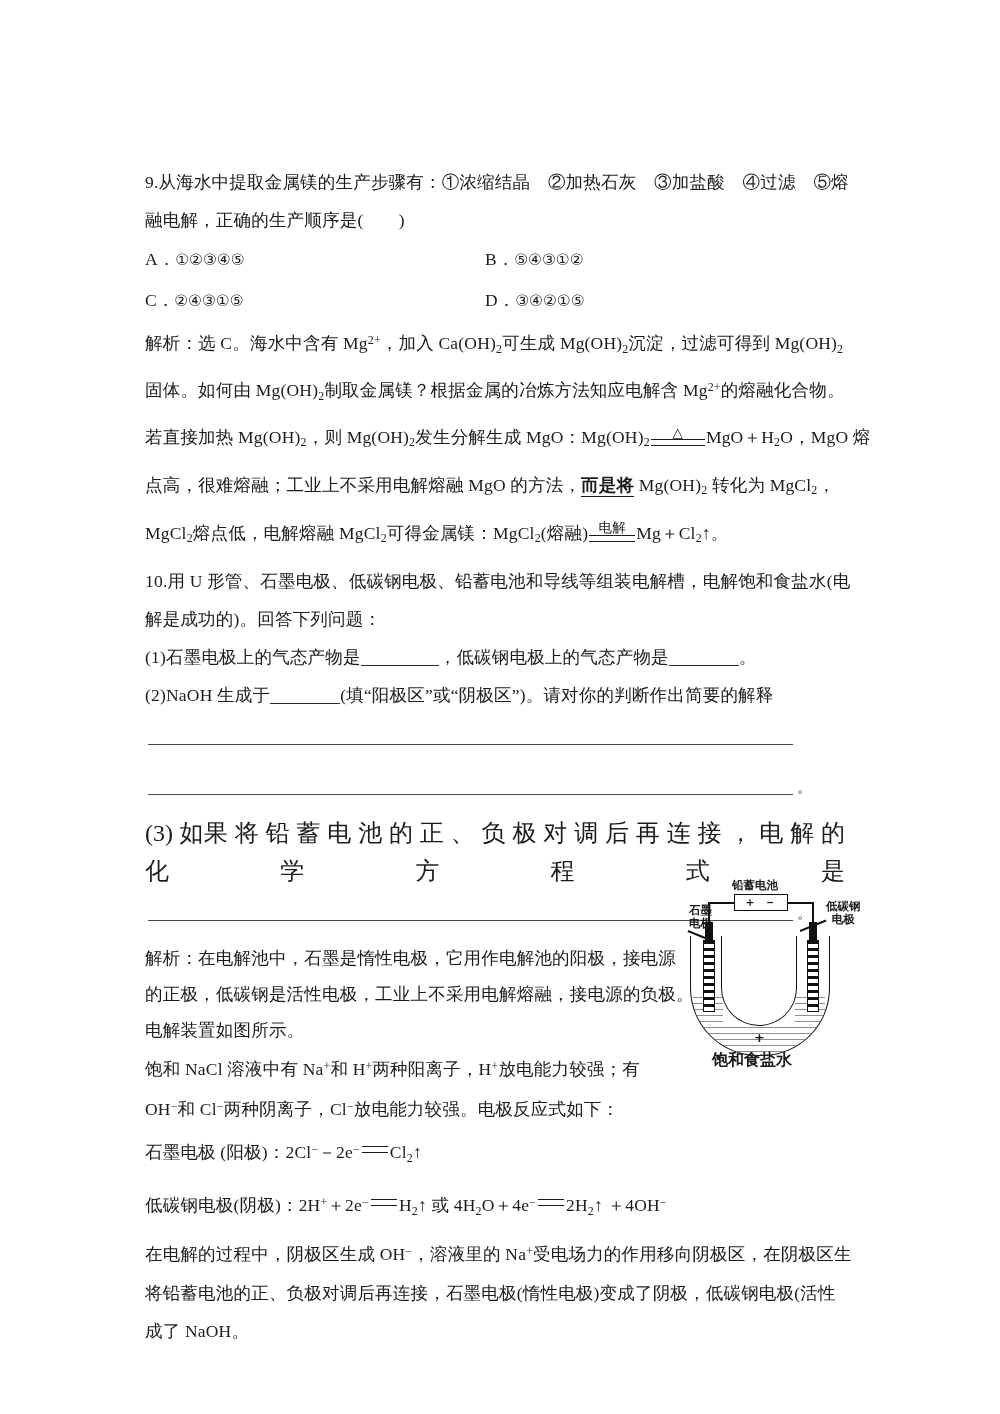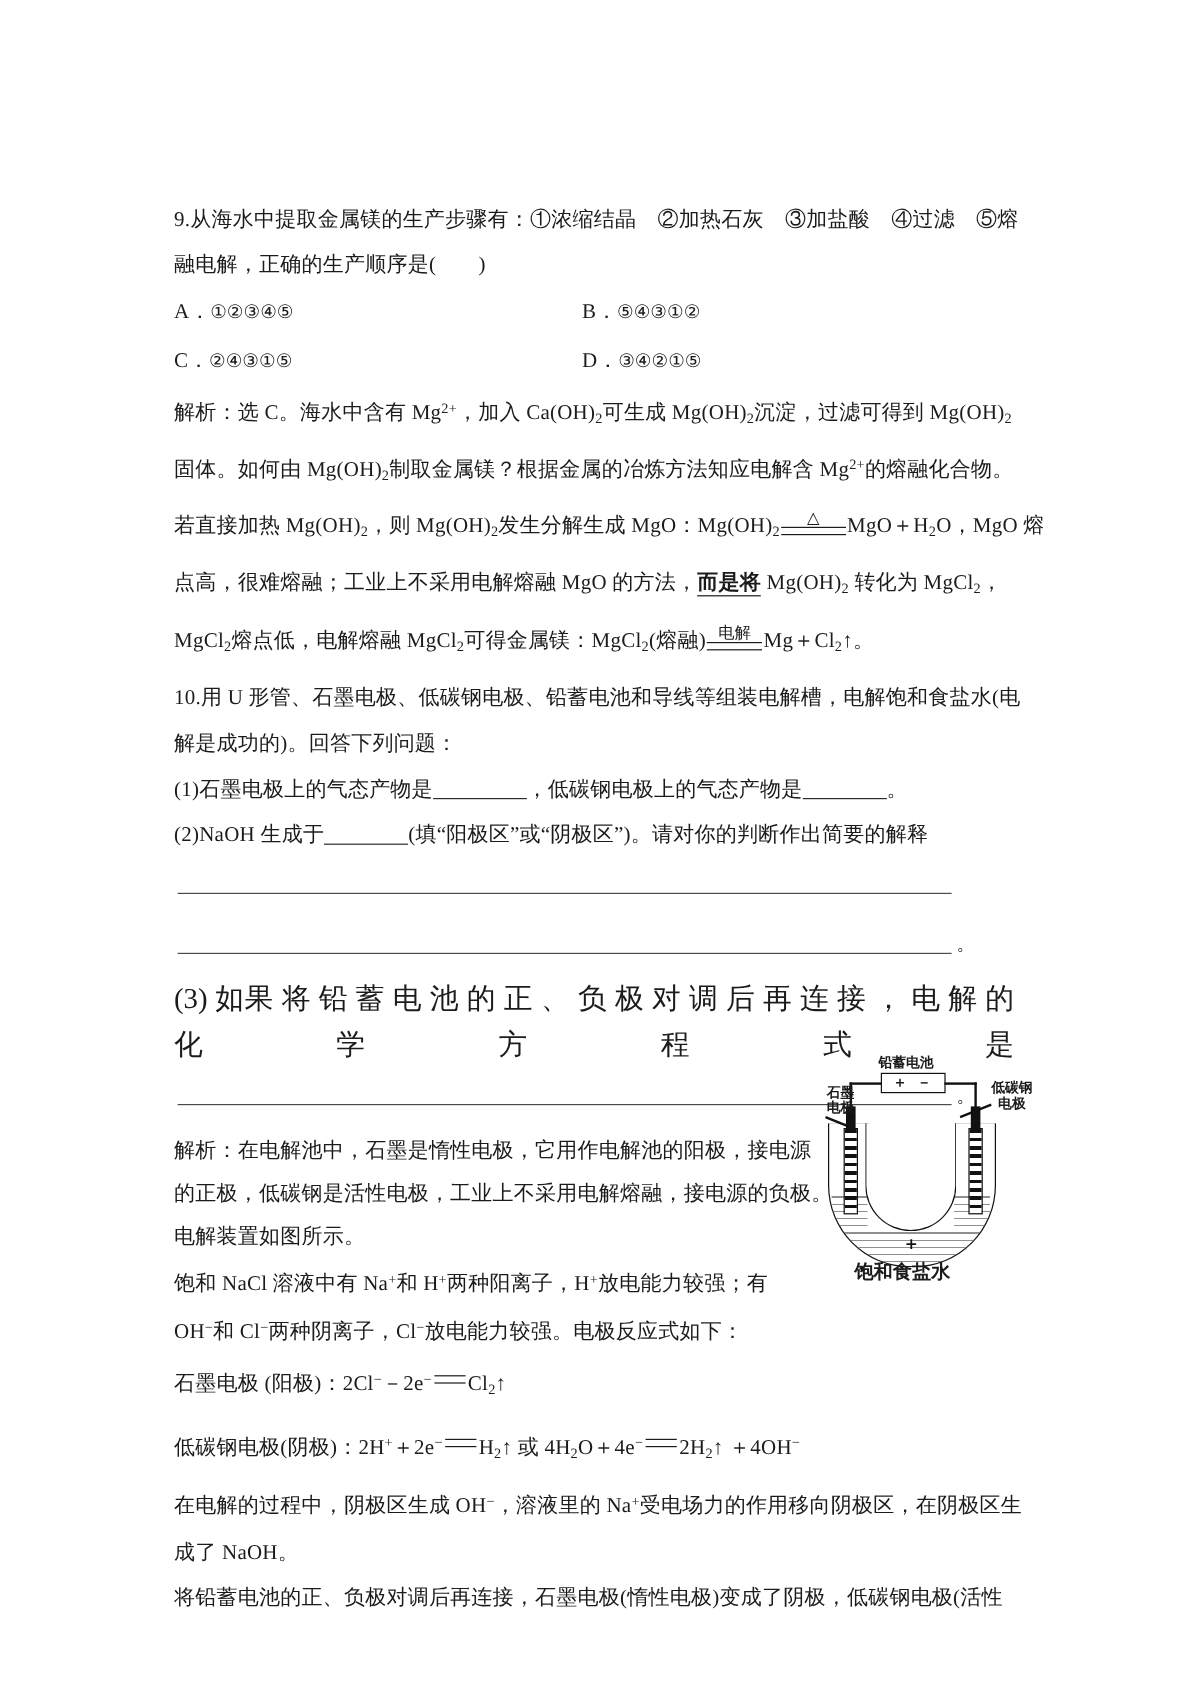--- a/index.html
+++ b/index.html
@@ -400,22 +400,22 @@
     </div>
 
     <div class="line" style="line-height:44px;">
       <span>低碳钢电极(阴极)：2H</span><sup>+</sup><span>＋2e</span><sup>−</sup><span class="eq-bar"></span><span>H</span><sub>2</sub><span>↑ 或 4H</span><sub>2</sub><span>O＋4e</span><sup>−</sup><span class="eq-bar"></span><span>2H</span><sub>2</sub><span>↑ ＋4OH</span><sup>−</sup>
     </div>
 
     <div class="line">
       <span>在电解的过程中，阴极区生成 OH</span><sup>−</sup><span>，溶液里的 Na</span><sup>+</sup><span>受电场力的作用移向阴极区，在阴极区生</span>
     </div>
 
+    <div class="line">将铅蓄电池的正、负极对调后再连接，石墨电极(惰性电极)变成了阴极，低碳钢电极(活性</div>
     <div class="line">成了 NaOH。</div>
-    <div class="line">将铅蓄电池的正、负极对调后再连接，石墨电极(惰性电极)变成了阴极，低碳钢电极(活性</div>
 
   </div>
 
   <div class="figure">
 
     <div class="fig-title">铅蓄电池</div>
     <div class="battery">
       <span>＋ －</span>
     </div>
 

